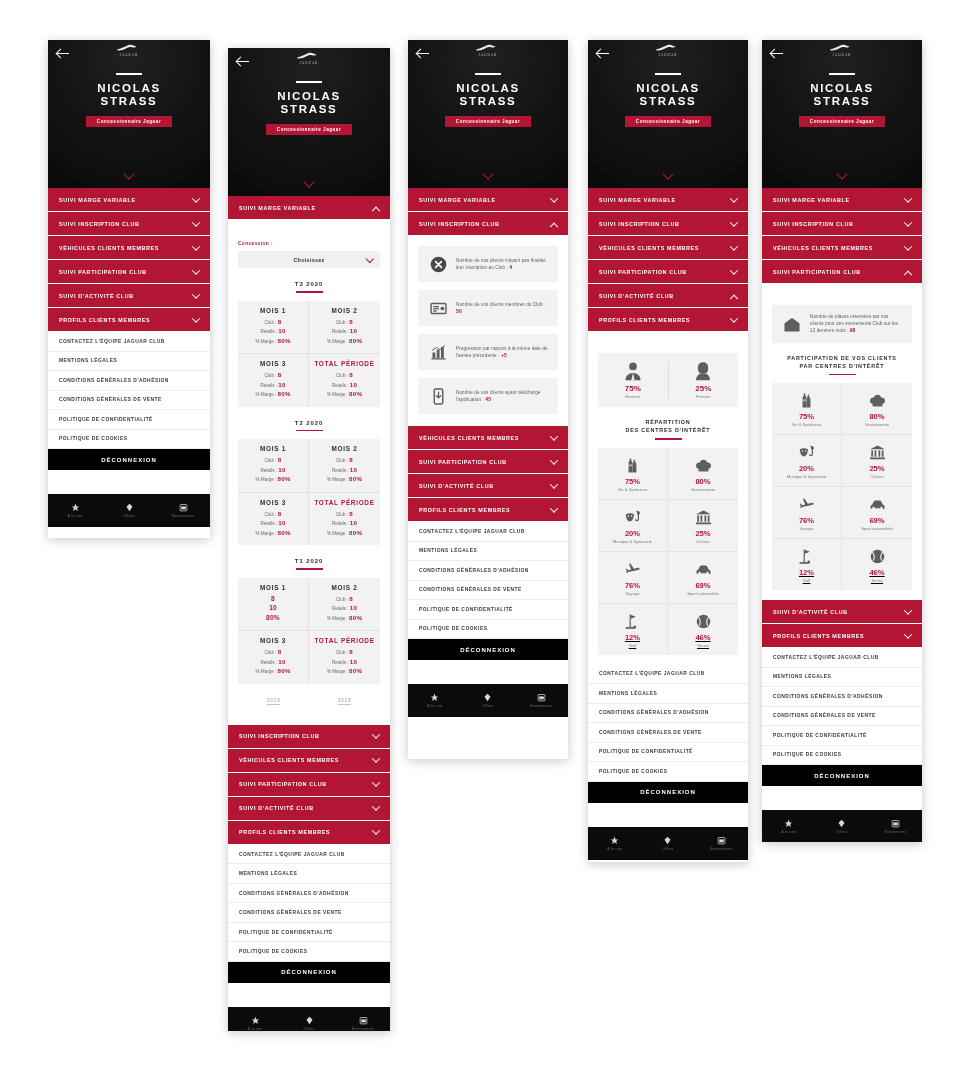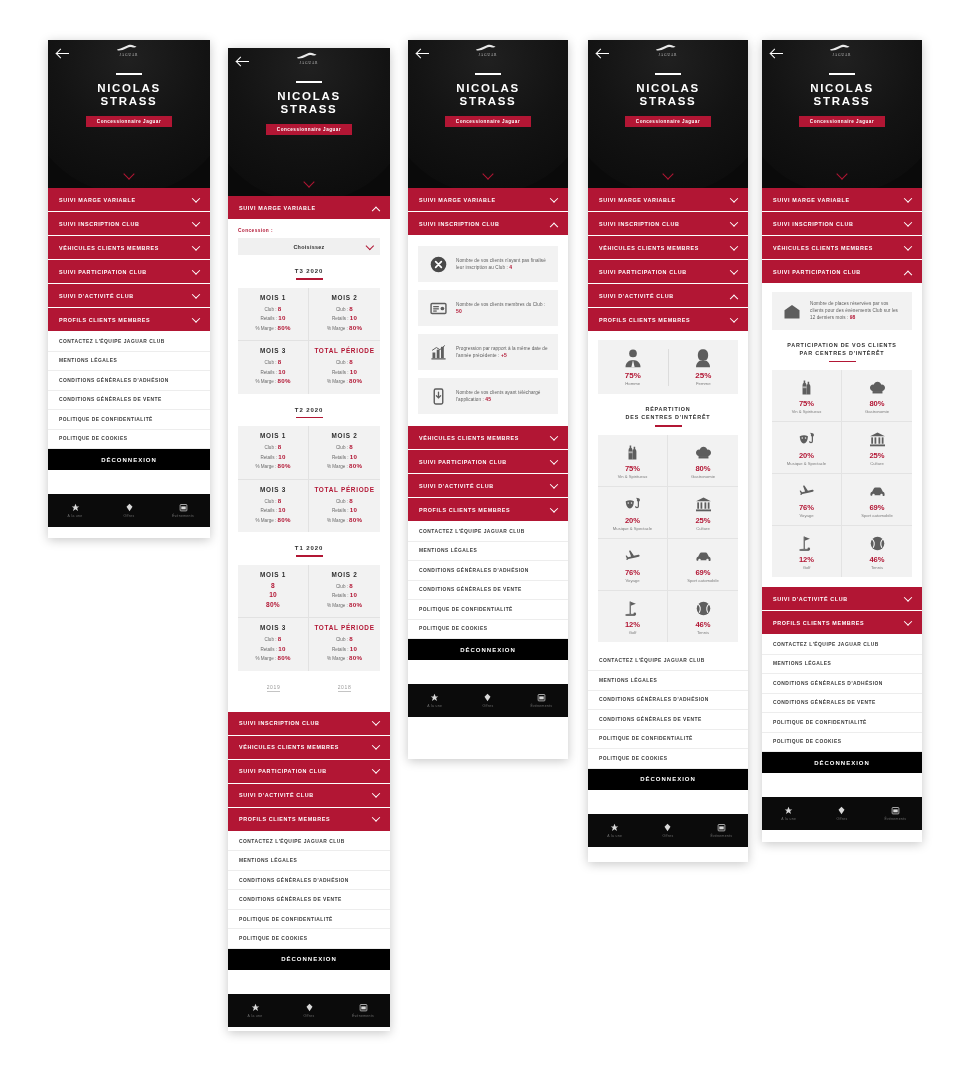--- a/index.html
+++ b/index.html
@@ -40,21 +40,21 @@
           font-size:6px;font-weight:bold;letter-spacing:1px;cursor:pointer;}
   .white-gap{background:#fff;height:24px;}
 
   
   .tabbar{background:#0b0b0b;height:33px;display:flex;align-items:center;}
   .tab{flex:1;text-align:center;color:#8a8a8a;cursor:pointer;}
   .tab-ico{font-size:9px;line-height:11px;color:#d8d8d8;}
   .tab-lbl{font-size:3.4px;letter-spacing:.3px;margin-top:2px;color:#6e6e6e;}
 
   
-  .panel{background:#fff;padding:8px 10px 10px;}
+  .panel{background:#fff;padding:21px 10px 10px;}
   .field-label{color:#b21634;font-size:4.8px;font-weight:bold;letter-spacing:.4px;margin-bottom:5px;}
   .select{background:#f0f0f0;height:17px;display:flex;align-items:center;justify-content:center;position:relative;cursor:pointer;}
   .select span{font-size:5.4px;font-weight:bold;color:#2e2e2e;letter-spacing:.3px;}
   .select .cvr{position:absolute;right:9px;width:4.5px;height:4.5px;border-right:1.3px solid #b21634;border-bottom:1.3px solid #b21634;
                transform:rotate(45deg) translateY(-1.5px);}
 
   .qtitle{text-align:center;font-size:6px;font-weight:bold;letter-spacing:.9px;color:#2e2e2e;margin:13px 0 4px;}
   .qrule{width:27px;height:1.6px;background:#b21634;margin:0 auto 8px;}
 
   .grid{display:grid;grid-template-columns:1fr 1fr;background:#f2f2f2;}
@@ -81,21 +81,21 @@
   .gcell{flex:1;text-align:center;}
   .gcell+.gcell{border-left:1px solid #dcdcdc;}
   .gpct{color:#b21634;font-size:8px;font-weight:bold;margin-top:3px;}
   .glbl{font-size:4.3px;color:#7d7d7d;margin-top:1px;}
 
   .sect-title{text-align:center;font-size:5.4px;font-weight:bold;letter-spacing:.8px;color:#2e2e2e;line-height:8px;margin:11px 0 4px;}
 
   .igrid{display:grid;grid-template-columns:1fr 1fr;background:#f2f2f2;}
   .icell{text-align:center;padding:7px 2px 7px;border-bottom:1px solid #e3e3e3;}
   .icell:nth-child(odd){border-right:1px solid #e3e3e3;}
-  .icell:nth-last-child(1),.icell:nth-last-child(2){border-bottom:none;}
+  .icell:nth-last-child(1),.icell:nth-last-child(2){border-bottom:none;text-decoration:underline;}
   .ipct{color:#b21634;font-size:7.6px;font-weight:bold;margin-top:3px;}
   .ilbl{font-size:4.2px;color:#7d7d7d;margin-top:1px;}
   svg{display:block;}
   .ico-wrap{display:flex;justify-content:center;align-items:flex-end;height:19px;}
 </style>
 </head>
 <body>
 
 <div class="stage">
 

